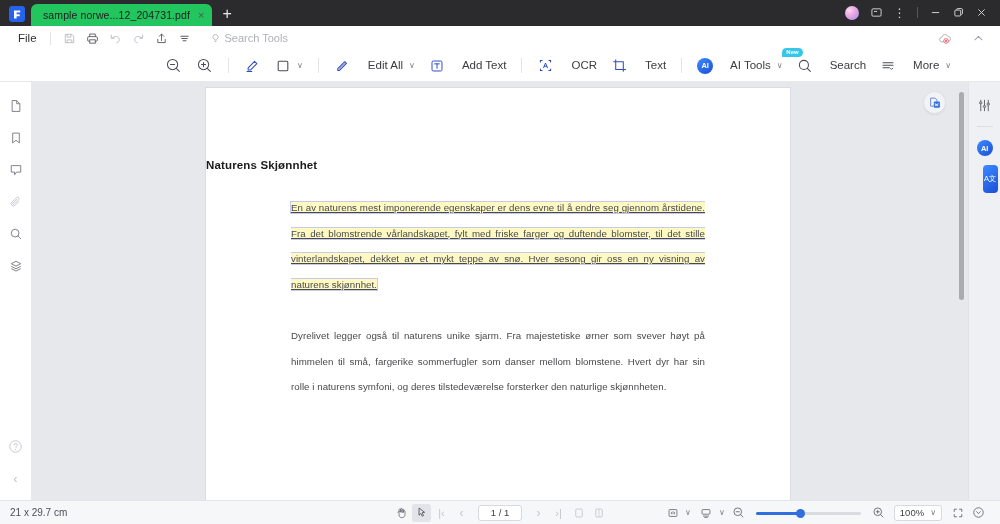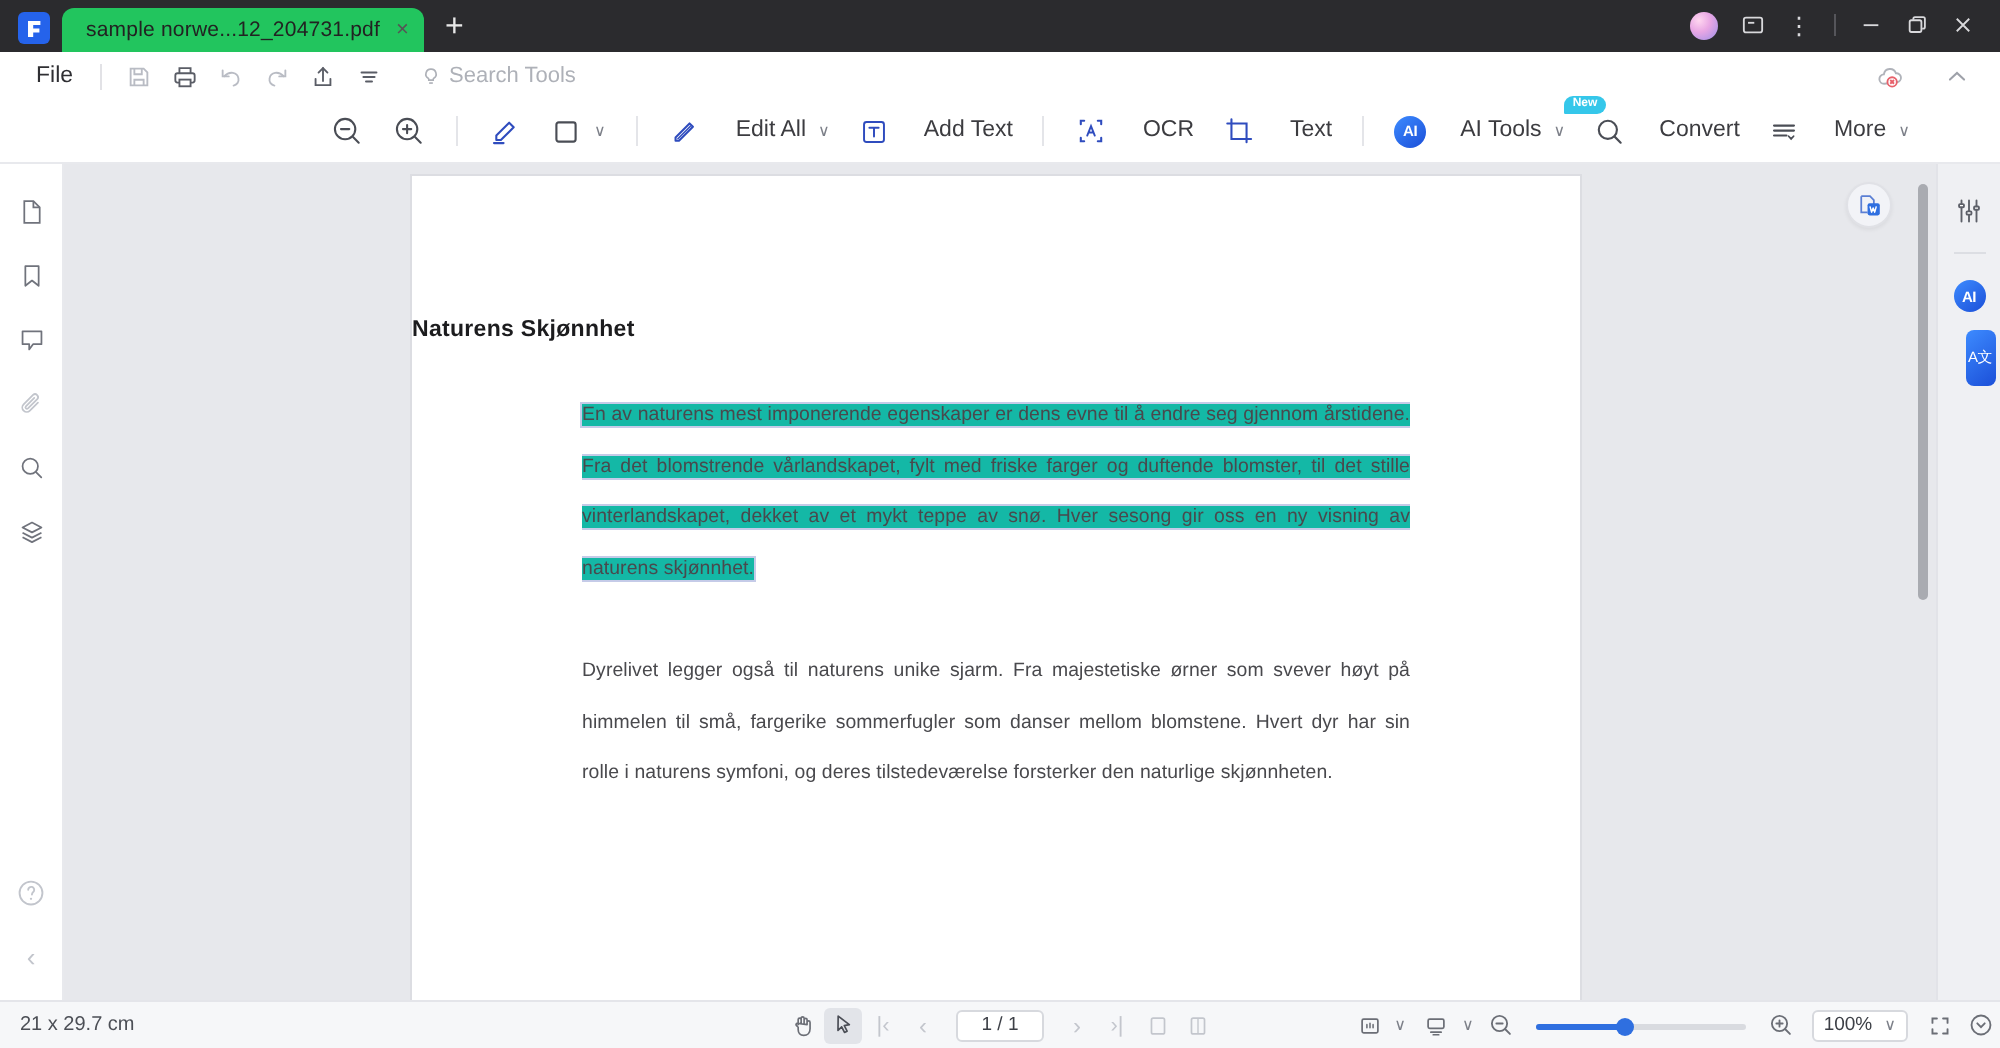--- a/index.html
+++ b/index.html
@@ -128,21 +128,21 @@
     font-size: 11.5px; font-weight: bold; color: #1c1c1e;
     margin-top: 71px; letter-spacing: .15px;
   }
   .para {
     font-size: 9.7px; color: #49494d; line-height: 25.5px; text-align: justify;
     margin: 0 85px; letter-spacing: .05px;
   }
   .para.p1 { margin-top: 42px; }
   .para.p2 { margin-top: 24px; }
   .para.p3 { margin-top: 26px; }
-  .para.hl span { background: #14b8a6; box-shadow: 0 0 0 1px #c5cbe8; }
+  .para.hl span { background: #fef9c3; box-shadow: 0 0 0 1px #c5cbe8; text-decoration: underline; }
 
   .float-word {
     position: absolute; right: 22px; top: 9px; width: 23px; height: 23px;
     border-radius: 50%; background: #f2f3f7; border: 1px solid #e0e1e6;
     display: flex; align-items: center; justify-content: center; cursor: pointer;
     box-shadow: 0 1px 2px rgba(0,0,0,.06);
   }
 
   .vscroll {
     position: absolute; right: 4px; top: 10px; width: 5px; height: 208px;
@@ -165,21 +165,21 @@
   }
   .rb-sq {
     width: 16px; height: 28px; border-radius: 4px; color: #fff; font-size: 7.5px;
     font-weight: normal; display: flex; align-items: center; justify-content: center;
     background: linear-gradient(140deg, #3d8bff 0%, #1b4fd8 100%); letter-spacing: -.3px; margin-left: 11px;
   }
 
   
   .statusbar {
     height: 24px; flex: 0 0 24px; background: #f6f7f9; border-top: 1px solid #e4e5ea;
-    display: flex; align-items: center; padding: 0 0 0 10px; position: relative;
+    display: flex; align-items: center; padding: 0 12px 0 10px; position: relative;
   }
   .dims { font-size: 10px; color: #4c4f56; }
   .sb-center {
     position: absolute; left: 50%; transform: translateX(-50%);
     display: flex; align-items: center; gap: 1px;
   }
   .sb-icon {
     width: 19px; height: 18px; display: flex; align-items: center; justify-content: center;
     color: #6b6e76; cursor: pointer; border-radius: 3px;
   }
@@ -392,21 +392,21 @@
       <span class="ai-badge">AI</span>
       <span class="cap">AI Tools</span>
       <span class="chev">∨</span>
       <span class="new-pill">New</span>
     </div>
     <div class="tool">
       <svg width="16" height="16" viewBox="0 0 18 18">
           <circle cx="7.8" cy="7.8" r="5.1" fill="none" stroke="#4a4d55" stroke-width="1.2"></circle>
           <path d="M11.6 11.6l3.4 3.4" stroke="#4a4d55" stroke-width="1.2" stroke-linecap="round"></path>
         </svg>
-      <span class="cap">Convert</span>
+      <span class="cap">Search</span>
     </div>
     <div class="tool">
       <svg width="16" height="16" viewBox="0 0 18 18">
           <path d="M3.4 5.4h11.2M3.4 8.2h11.2M3.4 11h7" stroke="#4a4d55" stroke-width="1.2" stroke-linecap="round"></path>
           <path d="M11.6 11.4l1.4 1.5 1.4-1.5" fill="none" stroke="#4a4d55" stroke-width="1" stroke-linecap="round"></path>
         </svg>
       <span class="cap">More</span>
       <span class="chev">∨</span>
     </div>
   </div>

